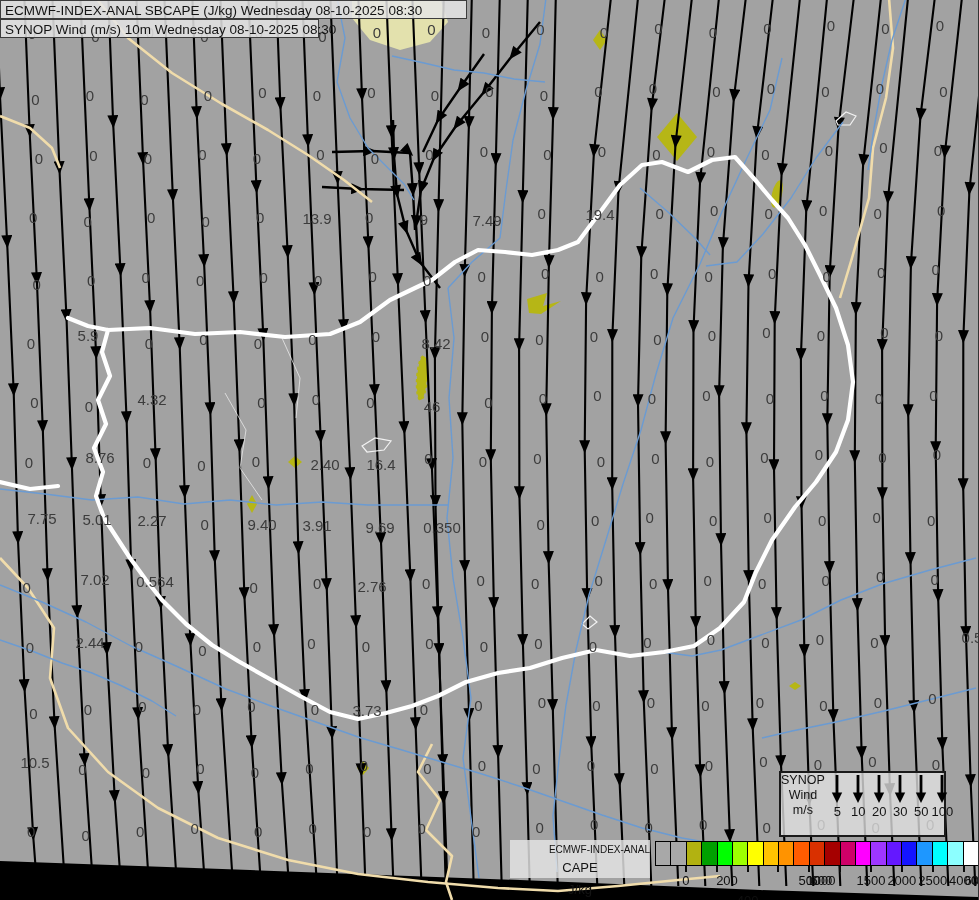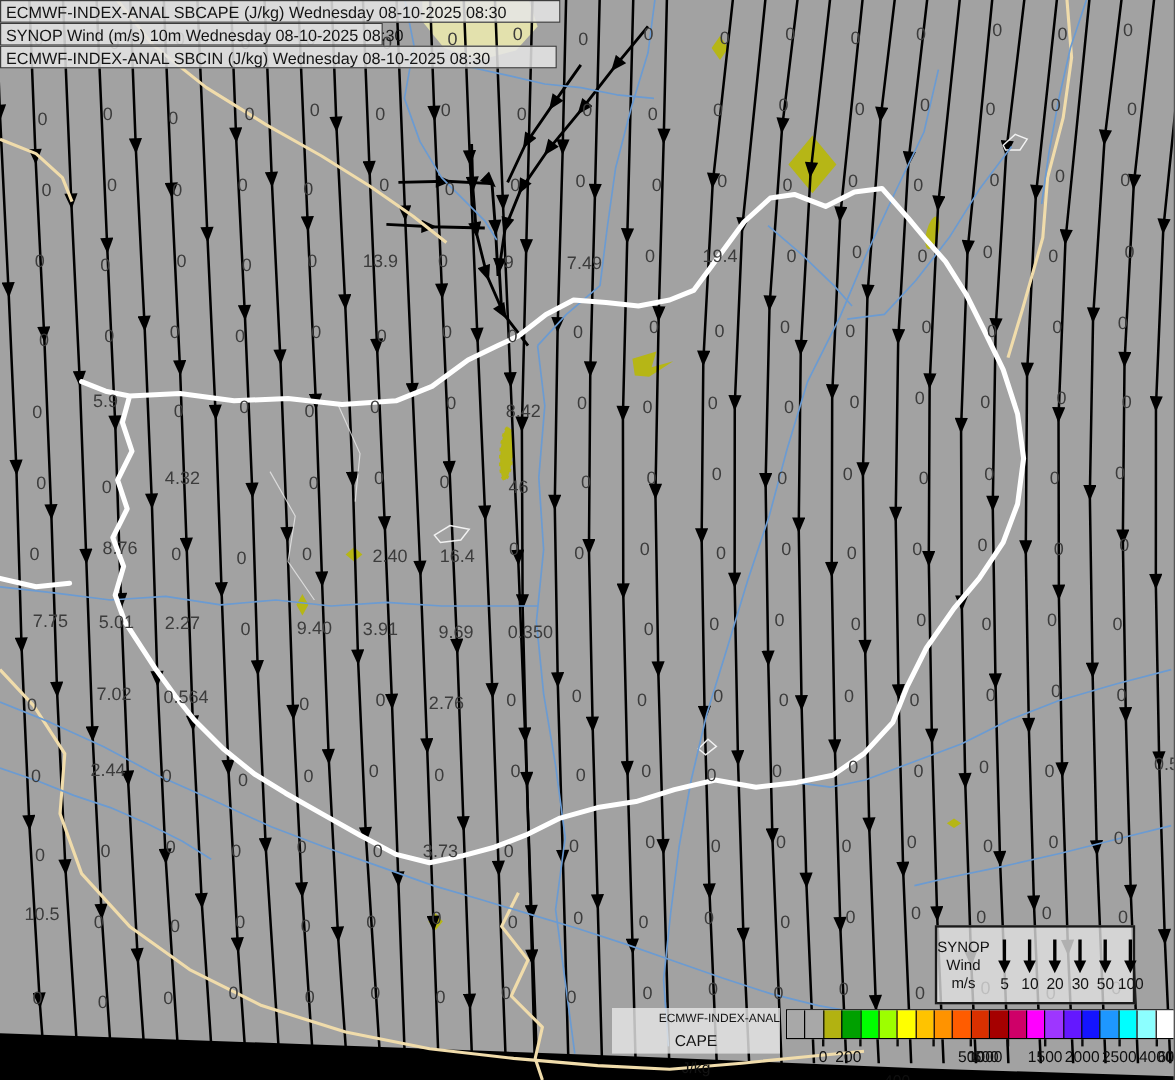--- a/index.html
+++ b/index.html
@@ -13,21 +13,21 @@
   .hdr-line{
     position:absolute;left:0;height:19px;line-height:19px;
     background:rgba(229,229,229,0.85);border:1px solid #3c3c3c;
     box-sizing:border-box;padding:0 5px 0 4px;
     font-size:13.5px;color:#141414;white-space:nowrap;
   }
   
   #wind-legend{
     position:absolute;left:779px;top:771px;width:167px;height:66px;
     background:rgba(226,226,226,0.78);border:2px solid #1a1a1a;
-    box-sizing:border-box;display:flex;align-items:center;
+    box-sizing:border-box;display:flex;
   }
   #wind-titles{width:56px;text-align:center;font-size:12.5px;color:#141414;line-height:15px;}
   #wind-cols{flex:1;display:flex;justify-content:space-between;padding:0 6px 0 2px;}
   .wind-col{display:flex;flex-direction:column;align-items:center;width:21px;}
   .wind-col svg{display:block;}
   .wind-speed{font-size:13px;color:#141414;margin-top:0px;}
   
   #cape-legend{position:absolute;left:508px;top:838px;width:471px;height:62px;}
   #cape-label-box{
     position:absolute;left:2px;top:2px;width:140px;height:38px;
@@ -387,21 +387,20 @@
         <text x="372" y="586" text-anchor="middle" dominant-baseline="central" font-size="15" fill="#3c3c3c">2.76</text>
         <text x="90" y="642" text-anchor="middle" dominant-baseline="central" font-size="15" fill="#3c3c3c">2.44</text>
         <text x="367" y="710" text-anchor="middle" dominant-baseline="central" font-size="15" fill="#3c3c3c">3.73</text>
         <text x="35" y="762" text-anchor="middle" dominant-baseline="central" font-size="15" fill="#3c3c3c">10.5</text>
         <text x="972" y="637" text-anchor="middle" dominant-baseline="central" font-size="15" fill="#3c3c3c">0.5</text>
       </g>
     </svg>
 
   <div class="hdr-line" style="top: 0px; width: 467px;">ECMWF-INDEX-ANAL SBCAPE (J/kg) Wednesday 08-10-2025 08:30</div>
   <div class="hdr-line" style="top: 19px; width: 319px;">SYNOP Wind (m/s) 10m Wednesday 08-10-2025 08:30</div>
-  <div class="hdr-line" style="top: 38px; width: 464px;">ECMWF-INDEX-ANAL SBCIN (J/kg) Wednesday 08-10-2025 08:30</div>
 
   <div id="wind-legend">
     <div id="wind-titles">
       <div>SYNOP</div>
       <div>Wind</div>
       <div>m/s</div>
     </div>
     <div id="wind-cols">
         <div class="wind-col">
           <svg width="14" height="31" viewBox="0 0 14 31">
@@ -474,21 +473,21 @@
         <div class="cape-cell" style="background: rgb(20, 20, 255);"></div>
         <div class="cape-cell" style="background: rgb(30, 151, 255);"></div>
         <div class="cape-cell" style="background: rgb(0, 255, 255);"></div>
         <div class="cape-cell" style="background: rgb(140, 255, 255);"></div>
         <div class="cape-cell" style="background: rgb(255, 255, 255);"></div>
       </div>
     <div id="cape-ticks">
         <div class="cape-tick" style="left: 176.857px;"></div>
         <div class="cape-ticklabel" style="left: 177.857px;">0</div>
         <div class="cape-tick" style="left: 207.714px;"></div>
-        <div class="cape-ticklabel" style="left: 199px;">200</div>
+        <div class="cape-ticklabel" style="left: 219px;">200</div>
         <div class="cape-tick" style="left: 238.571px;"></div>
         <div class="cape-ticklabel" style="left: 239.571px; margin-top: 20px;">400</div>
         <div class="cape-tick" style="left: 269.429px;"></div>
         <div class="cape-ticklabel" style="left: 270.429px; padding-left: 43px;">600</div>
         <div class="cape-tick" style="left: 300.286px;"></div>
         <div class="cape-ticklabel" style="left: 301.286px;">500</div>
         <div class="cape-tick" style="left: 331.143px;"></div>
         <div class="cape-ticklabel" style="left: 313px;">1000</div>
         <div class="cape-tick" style="left: 362px;"></div>
         <div class="cape-ticklabel" style="left: 363px;">1500</div>

